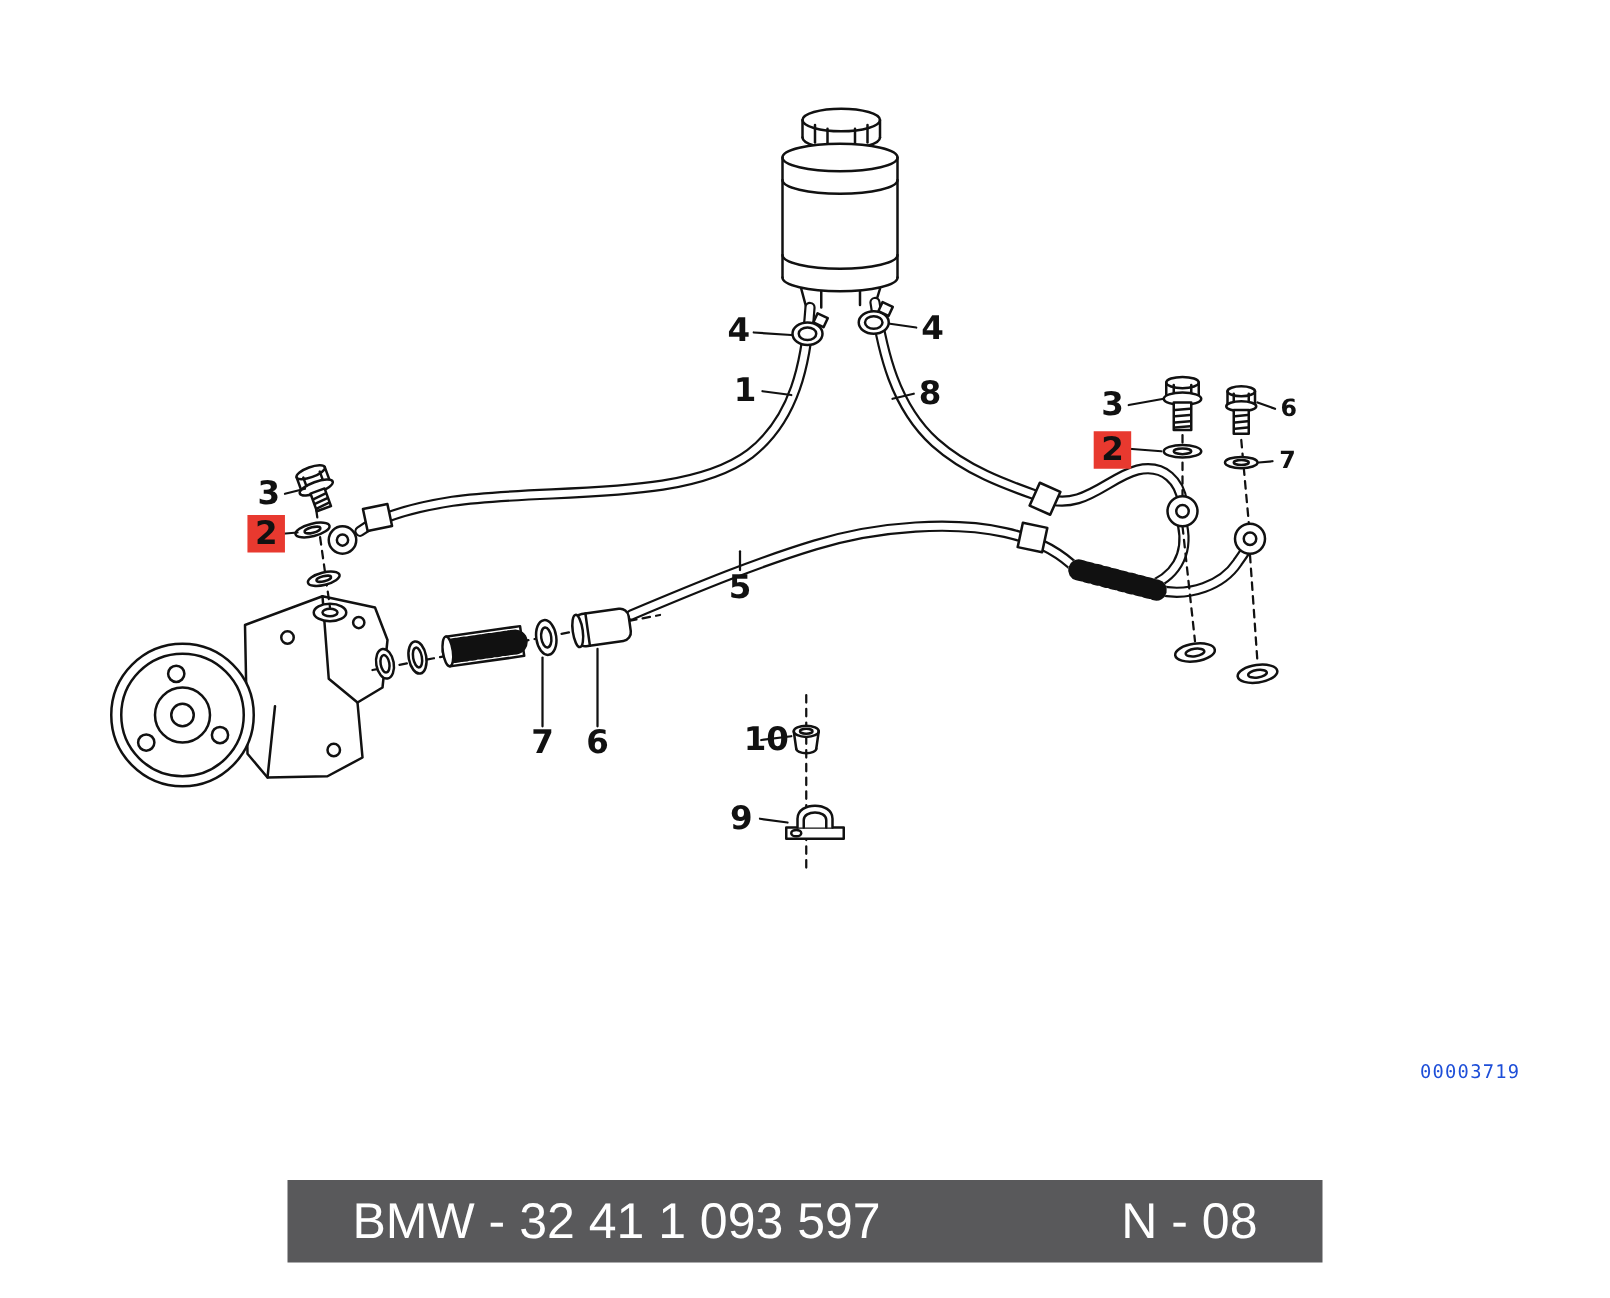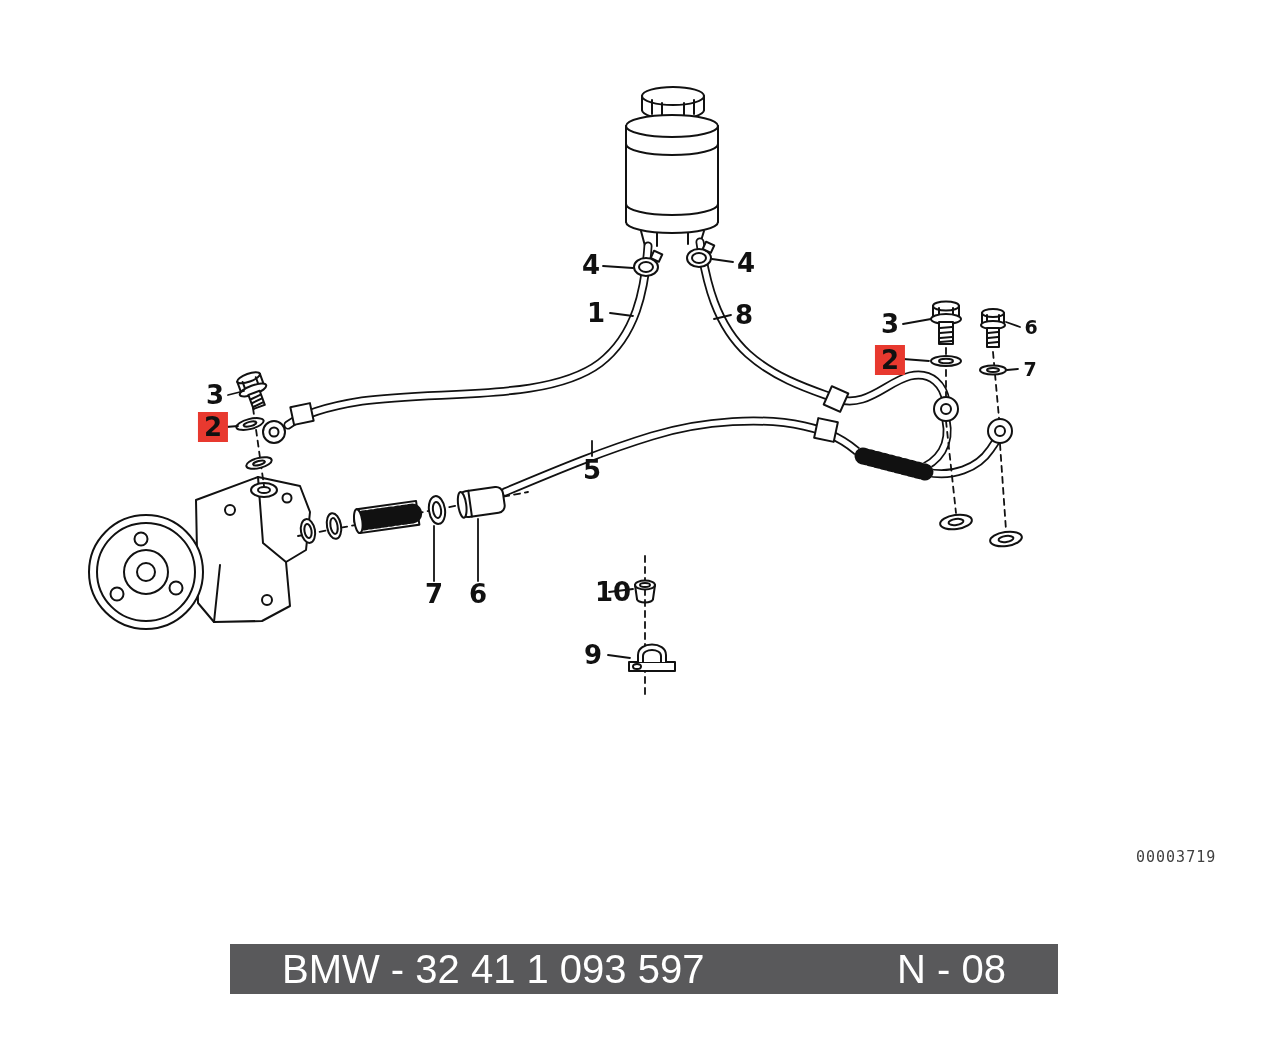--- a/index.html
+++ b/index.html
@@ -28,25 +28,25 @@
   }
   .callout.small { font-size:19px; }
   .callout.highlighted {
     background:var(--highlight,#e8392f);
     padding:2px 6px; color:#111;
   }
 
   .watermark {
     position:absolute; left:1136px; top:848px;
     font-family:"DejaVu Sans Mono", monospace;
-    font-size:15px; letter-spacing:1px; color:#404040;
+    font-size:15px; letter-spacing:1px; color:#1d4ed8;
   }
 
   .footer-bar {
-    position:absolute; left:230px; top:944px; width:828px; height:50px;
+    position:absolute; left:230px; top:944px; width:828px; height:66px;
     background:var(--footer-bg,#59595b);
     display:flex; align-items:center; justify-content:space-between;
     padding:0 52px; box-sizing:border-box;
   }
   .footer-bar span {
     color:#fff; font-size:40px; font-weight:400;
     font-family:"Liberation Sans","DejaVu Sans",sans-serif;
     white-space:nowrap;
   }
 </style>

